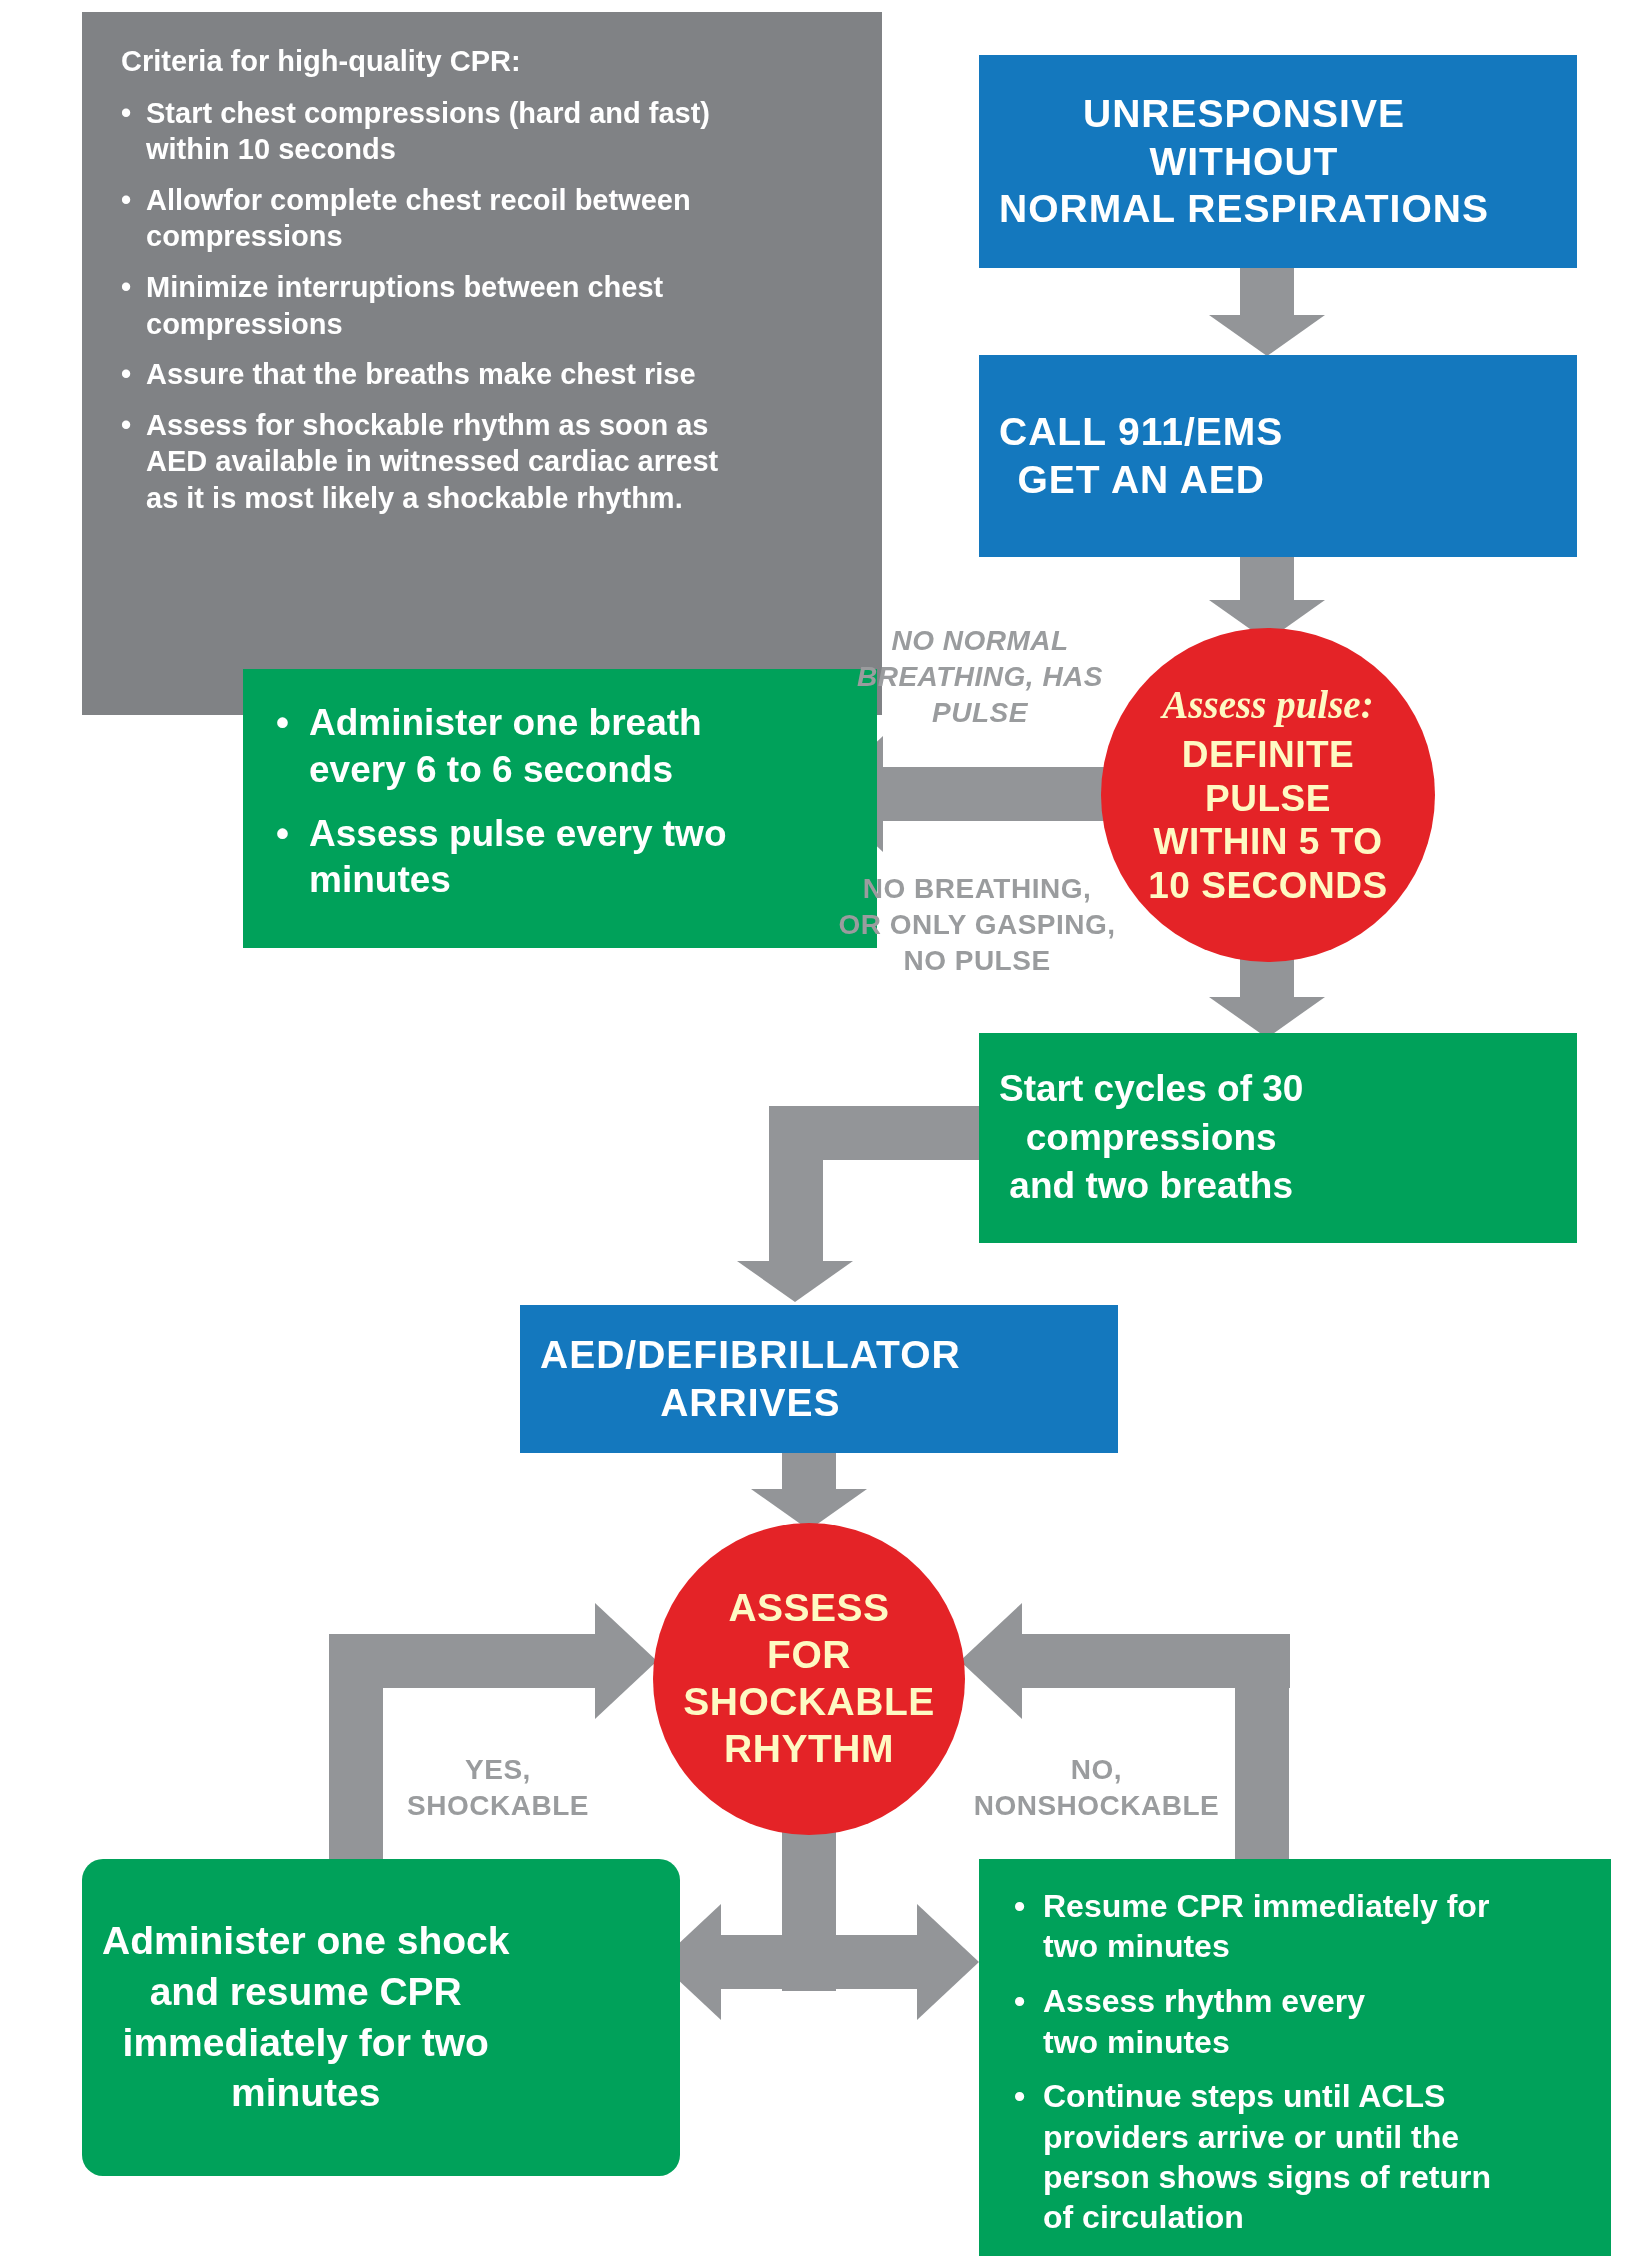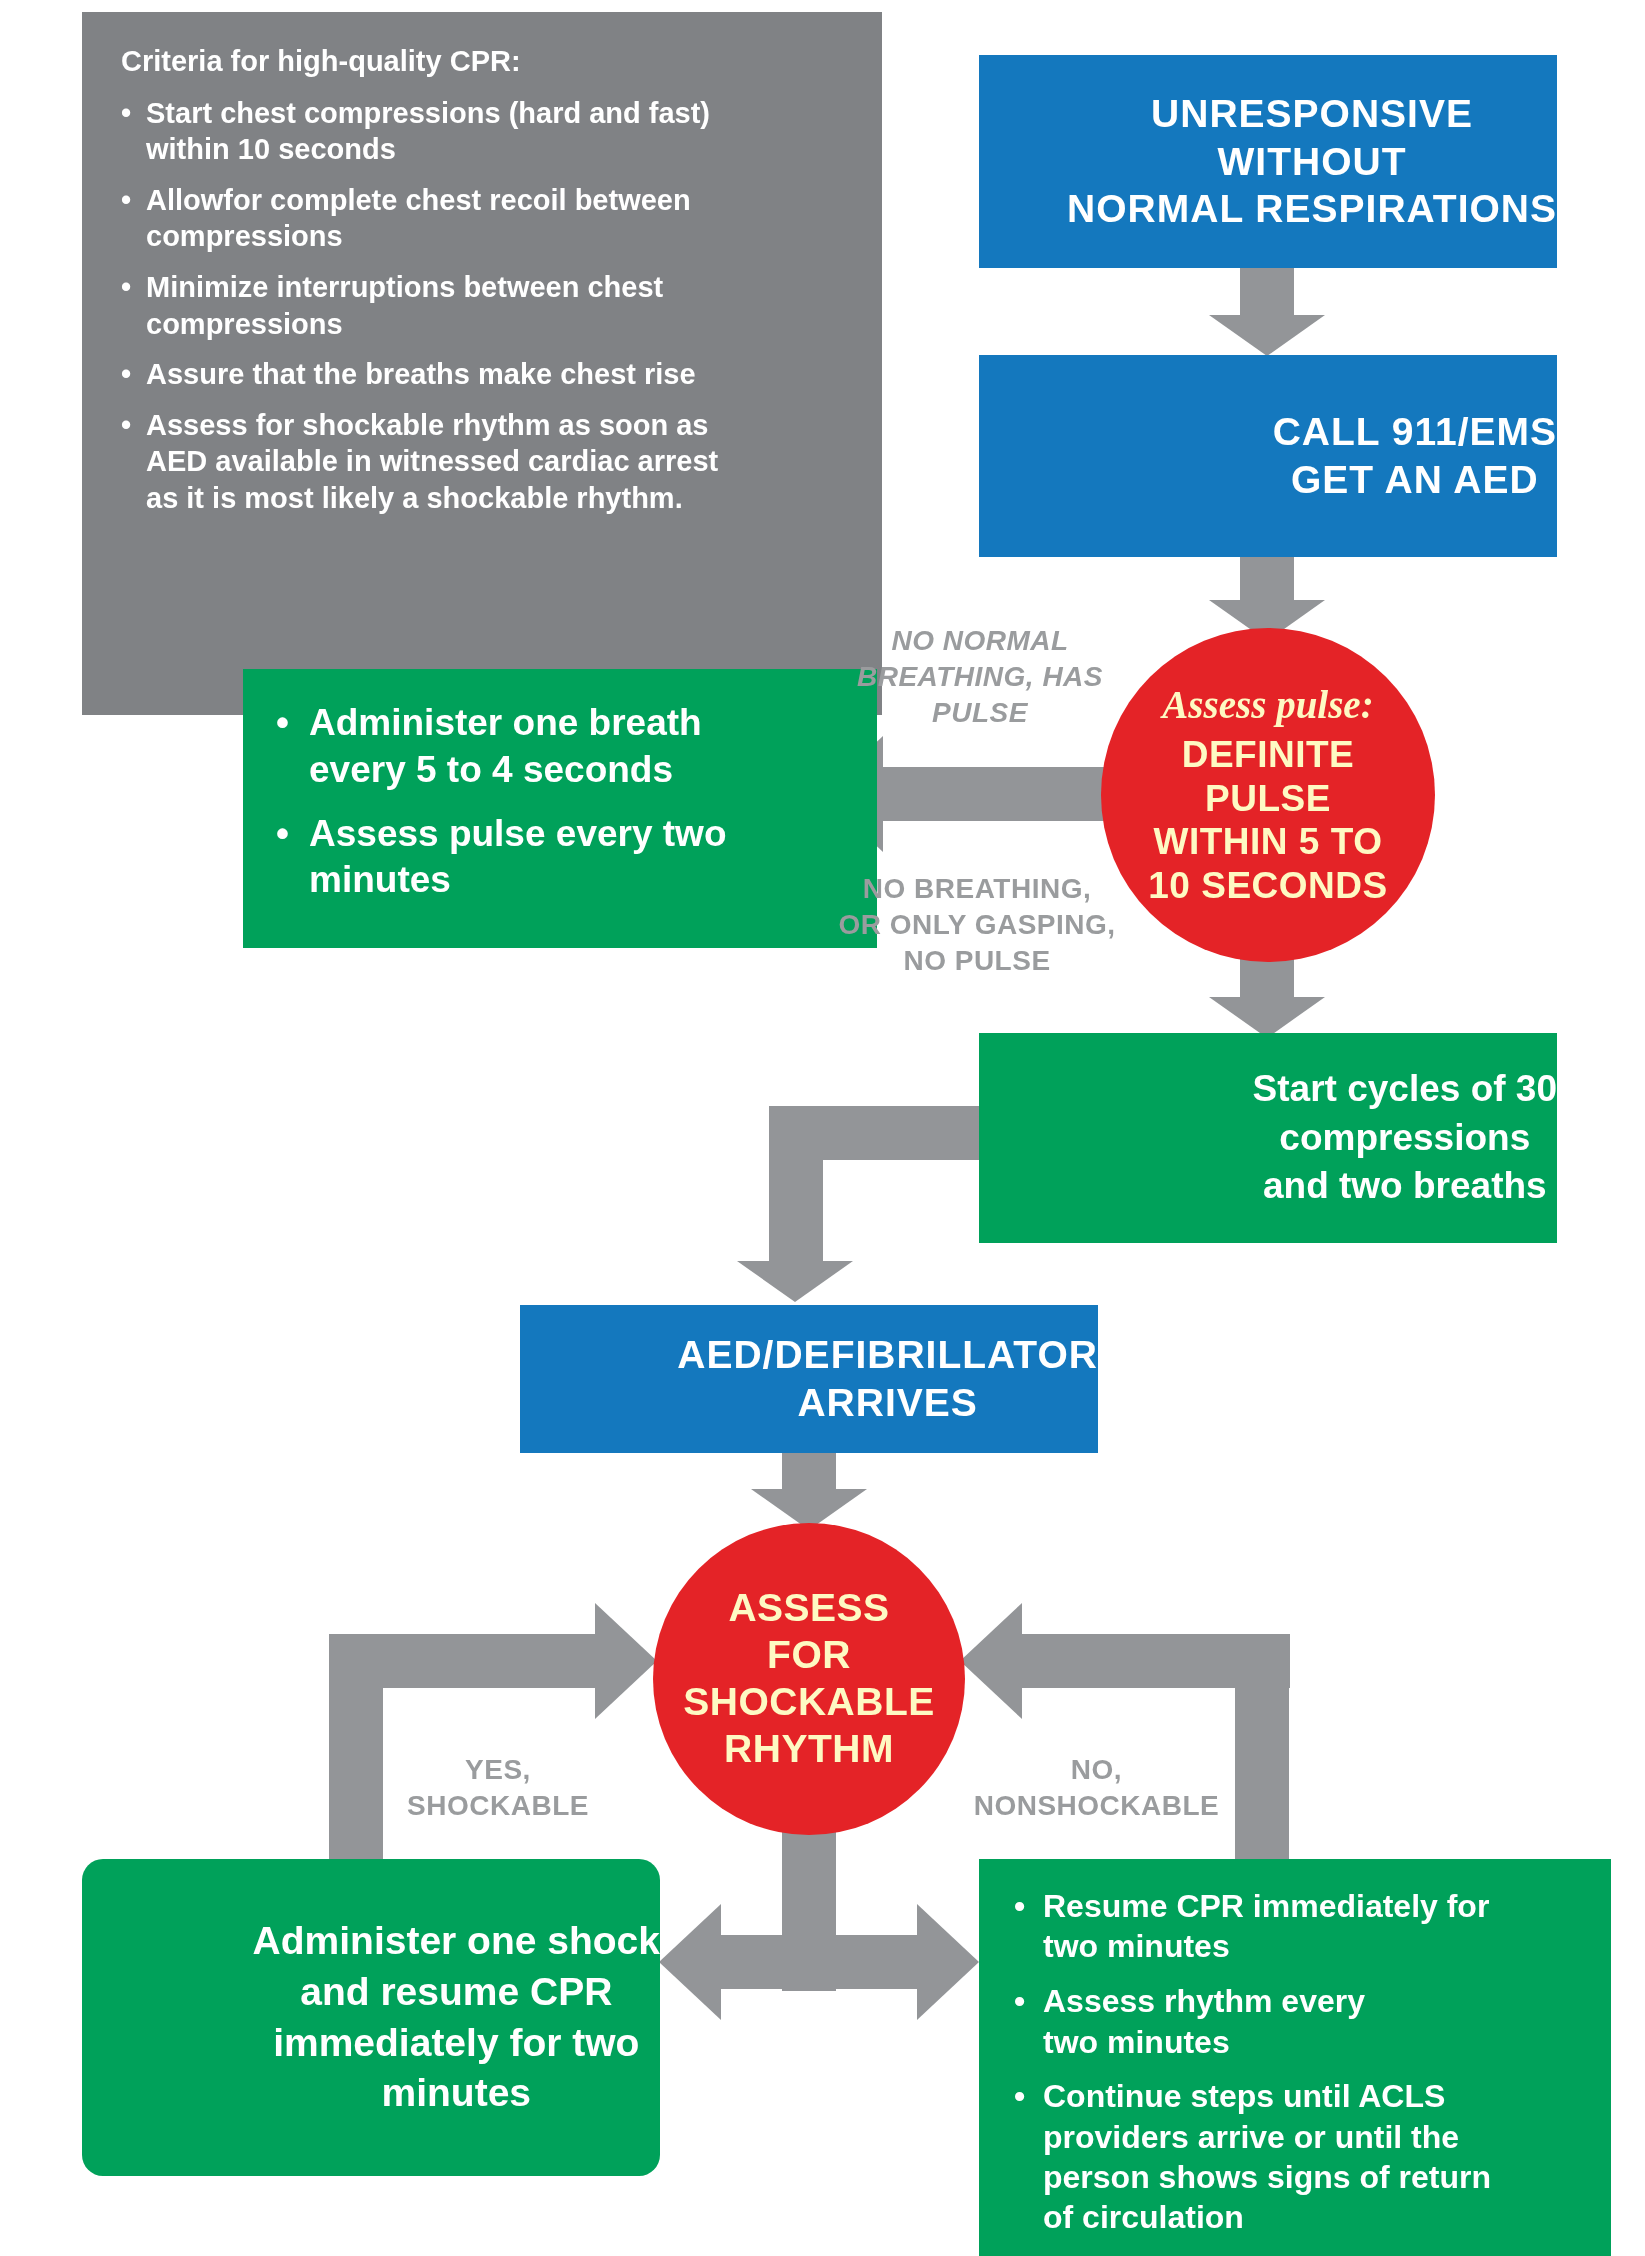--- a/index.html
+++ b/index.html
@@ -11,21 +11,21 @@
   #canvas { position: relative; width: 1646px; height: 2256px; background: #fff; overflow: hidden; }
 
   
   .shaft { position: absolute; background: var(--arrow); z-index: 1; }
   .head  { position: absolute; width: 0; height: 0; z-index: 1; }
   .head-down  { border-left: 58px solid transparent; border-right: 58px solid transparent; border-top: 41px solid var(--arrow); }
   .head-left  { border-top: 58px solid transparent; border-bottom: 58px solid transparent; border-right: 62px solid var(--arrow); }
   .head-right { border-top: 58px solid transparent; border-bottom: 58px solid transparent; border-left: 62px solid var(--arrow); }
 
   
-  .node { position: absolute; z-index: 2; color: #fff; font-weight: bold; display: flex; align-items: center; justify-content: flex-end; }
+  .node { position: absolute; z-index: 2; color: #fff; font-weight: bold; display: flex; align-items: center; justify-content: flex-start; padding-left: 20px; }
   .blue  { background: var(--blue); }
   .green { background: var(--green); }
   .pre { white-space: pre-line; text-align: center; }
   .bluetext { font-size: 39px; line-height: 1.22; letter-spacing: 1px; }
 
   .circle { position: absolute; z-index: 2; border-radius: 50%; background: var(--red); color: #fef9c3; font-weight: bold;
             display: flex; flex-direction: column; align-items: center; justify-content: center; }
   .circle .serif { font-family: "Liberation Serif", serif; font-style: italic; font-size: 39px; margin-bottom: 5.8px; }
 
   .graybox { position: absolute; z-index: 2; background: var(--gray-box); color: #fff; font-weight: bold; padding: 33px 39px; }
@@ -106,21 +106,21 @@
   <div class="circle" style="left:1101px;top:628px;width:334px;height:334px;">
     <span class="serif">Assess pulse:</span>
     <span class="pre" style="font-size:37px;line-height:1.18;letter-spacing:0.5px;">DEFINITE
 PULSE
 WITHIN 5 TO
 10 SECONDS</span>
   </div>
 
   <div class="listbox" style="left:243px;top:669px;width:578px;height:248px;padding:31px 23px 0 33px;">
     <div class="item g1-item">Administer one breath
-every 5 to 4 seconds</div>
+every 6 to 6 seconds</div>
     <div class="item g1-item">Assess pulse every two
 minutes</div>
   </div>
 
   <div class="node green" style="left:979px;top:1033px;width:578px;height:210px;">
     <span class="pre" style="font-size:37px;line-height:1.32;">Start cycles of 30
 compressions
 and two breaths</span>
   </div>
 

